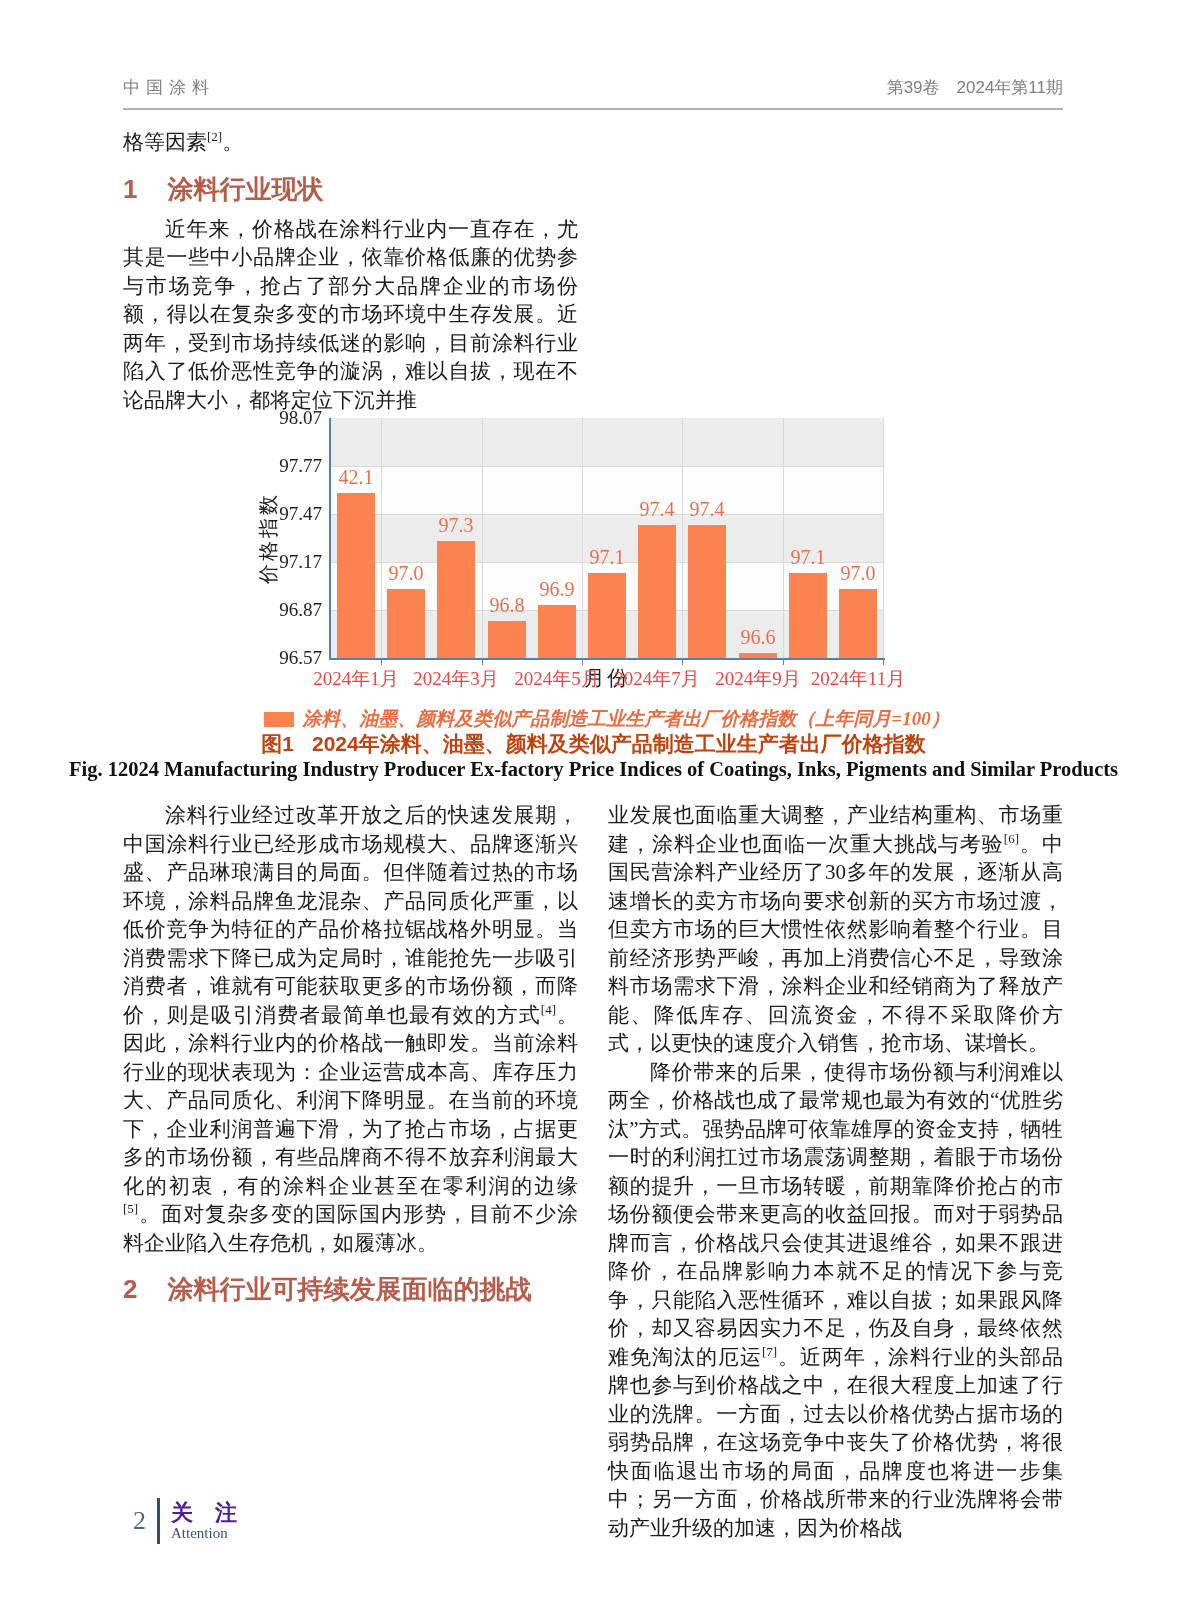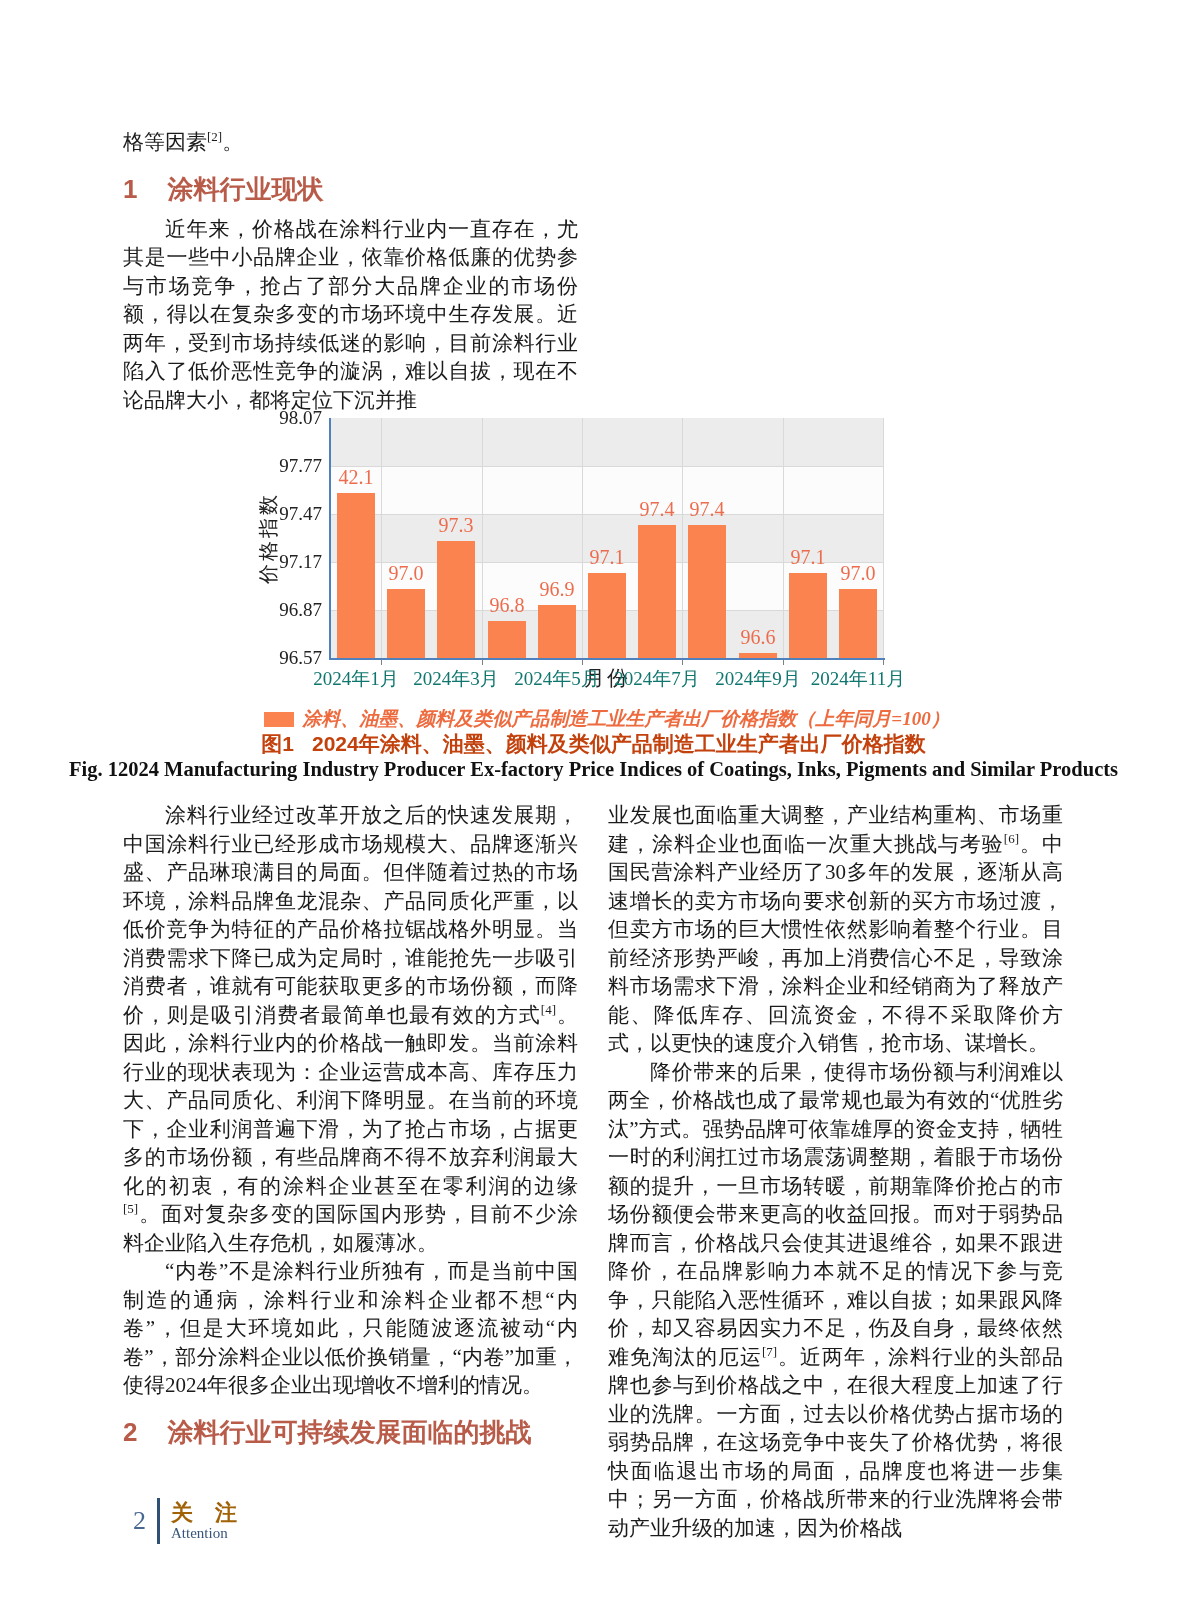--- a/index.html
+++ b/index.html
@@ -41,35 +41,39 @@
           font-family:"Liberation Sans","DejaVu Sans",sans-serif;
           font-weight:bold;font-size:21px;color:#c2410c;}
   .cap-cn .cap-label{margin-right:18px;}
   .cap-en{position:absolute;left:0;top:358px;width:100%;text-align:center;
           font-family:"Liberation Serif","DejaVu Serif",serif;
           font-weight:bold;font-size:20.5px;color:#111;}
   .cap-en .cap-label{}
   
   .ch-abs{position:absolute;}
   .ch-ytick{font-size:19px;text-align:right;color:#222;}
-  .ch-xtick{font-size:19px;text-align:center;color:#0f766e;white-space:nowrap;}
+  .ch-xtick{font-size:19px;text-align:center;color:#ef4444;white-space:nowrap;}
   .ch-barlabel{font-size:20px;text-align:center;}
   
   .pg-footer{position:absolute;left:133px;top:1498px;display:flex;align-items:center;}
   .pg-num{font-size:26px;color:#49688f;margin-right:11px;}
   .pg-divider{width:3px;height:46px;background:#2f4f74;margin-right:11px;}
   .pg-sec-cn{font-family:"Liberation Sans","DejaVu Sans",sans-serif;font-weight:bold;
-             font-size:22px;color:#a16207;line-height:24px;}
+             font-size:22px;color:#4c1d95;line-height:24px;}
   .pg-sec-en{font-size:15px;color:#36547a;line-height:17px;}
 </style>
 </head>
 <body>
 
 <div class="page">
 
+  <div class="pg-header">
+    <span class="journal">中国涂料</span>
+    <span class="issue">第39卷　2024年第11期</span>
+  </div>
 
   <div class="col col-lt">
     <p class="body-p rich">格等因素<sup>[2]</sup>。</p>
     <div class="sec">
       <span class="sec-num">1</span>
       <span class="sec-title">涂料行业现状</span>
     </div>
     <p class="body-p rich indent">近年来，价格战在涂料行业内一直存在，尤其是一些中小品牌企业，依靠价格低廉的优势参与市场竞争，抢占了部分大品牌企业的市场份额，得以在复杂多变的市场环境中生存发展。近两年，受到市场持续低迷的影响，目前涂料行业陷入了低价恶性竞争的漩涡，难以自拔，现在不论品牌大小，都将定位下沉并推</p>
   </div>
 
@@ -143,21 +147,20 @@
       <div class="ch-abs ch-xtick" style="left: 291px; top: 266px; width: 130px;">2024年1月</div>
       <div class="ch-abs ch-xtick" style="left: 391px; top: 266px; width: 130px;">2024年3月</div>
       <div class="ch-abs ch-xtick" style="left: 492px; top: 266px; width: 130px;">2024年5月</div>
       <div class="ch-abs ch-xtick" style="left: 592px; top: 266px; width: 130px;">2024年7月</div>
       <div class="ch-abs ch-xtick" style="left: 693px; top: 266px; width: 130px;">2024年9月</div>
       <div class="ch-abs ch-xtick" style="left: 793px; top: 266px; width: 130px;">2024年11月</div>
     </div>
 
   <div class="col col-lb">
     <p class="body-p rich indent">涂料行业经过改革开放之后的快速发展期，中国涂料行业已经形成市场规模大、品牌逐渐兴盛、产品琳琅满目的局面。但伴随着过热的市场环境，涂料品牌鱼龙混杂、产品同质化严重，以低价竞争为特征的产品价格拉锯战格外明显。当消费需求下降已成为定局时，谁能抢先一步吸引消费者，谁就有可能获取更多的市场份额，而降价，则是吸引消费者最简单也最有效的方式<sup>[4]</sup>。因此，涂料行业内的价格战一触即发。当前涂料行业的现状表现为：企业运营成本高、库存压力大、产品同质化、利润下降明显。在当前的环境下，企业利润普遍下滑，为了抢占市场，占据更多的市场份额，有些品牌商不得不放弃利润最大化的初衷，有的涂料企业甚至在零利润的边缘<sup>[5]</sup>。面对复杂多变的国际国内形势，目前不少涂料企业陷入生存危机，如履薄冰。</p>
-    <p class="body-p rich indent">“内卷”不是涂料行业所独有，而是当前中国制造的通病，涂料行业和涂料企业都不想“内卷”，但是大环境如此，只能随波逐流被动“内卷”，部分涂料企业以低价换销量，“内卷”加重，使得2024年很多企业出现增收不增利的情况。</p>
     <div class="sec">
       <span class="sec-num">2</span>
       <span class="sec-title">涂料行业可持续发展面临的挑战</span>
     </div>
   </div>
 
   <div class="col col-rb">
     <p class="body-p rich">业发展也面临重大调整，产业结构重构、市场重建，涂料企业也面临一次重大挑战与考验<sup>[6]</sup>。中国民营涂料产业经历了30多年的发展，逐渐从高速增长的卖方市场向要求创新的买方市场过渡，但卖方市场的巨大惯性依然影响着整个行业。目前经济形势严峻，再加上消费信心不足，导致涂料市场需求下滑，涂料企业和经销商为了释放产能、降低库存、回流资金，不得不采取降价方式，以更快的速度介入销售，抢市场、谋增长。</p>
     <p class="body-p rich indent">降价带来的后果，使得市场份额与利润难以两全，价格战也成了最常规也最为有效的“优胜劣汰”方式。强势品牌可依靠雄厚的资金支持，牺牲一时的利润扛过市场震荡调整期，着眼于市场份额的提升，一旦市场转暖，前期靠降价抢占的市场份额便会带来更高的收益回报。而对于弱势品牌而言，价格战只会使其进退维谷，如果不跟进降价，在品牌影响力本就不足的情况下参与竞争，只能陷入恶性循环，难以自拔；如果跟风降价，却又容易因实力不足，伤及自身，最终依然难免淘汰的厄运<sup>[7]</sup>。近两年，涂料行业的头部品牌也参与到价格战之中，在很大程度上加速了行业的洗牌。一方面，过去以价格优势占据市场的弱势品牌，在这场竞争中丧失了价格优势，将很快面临退出市场的局面，品牌度也将进一步集中；另一方面，价格战所带来的行业洗牌将会带动产业升级的加速，因为价格战</p>
   </div>

